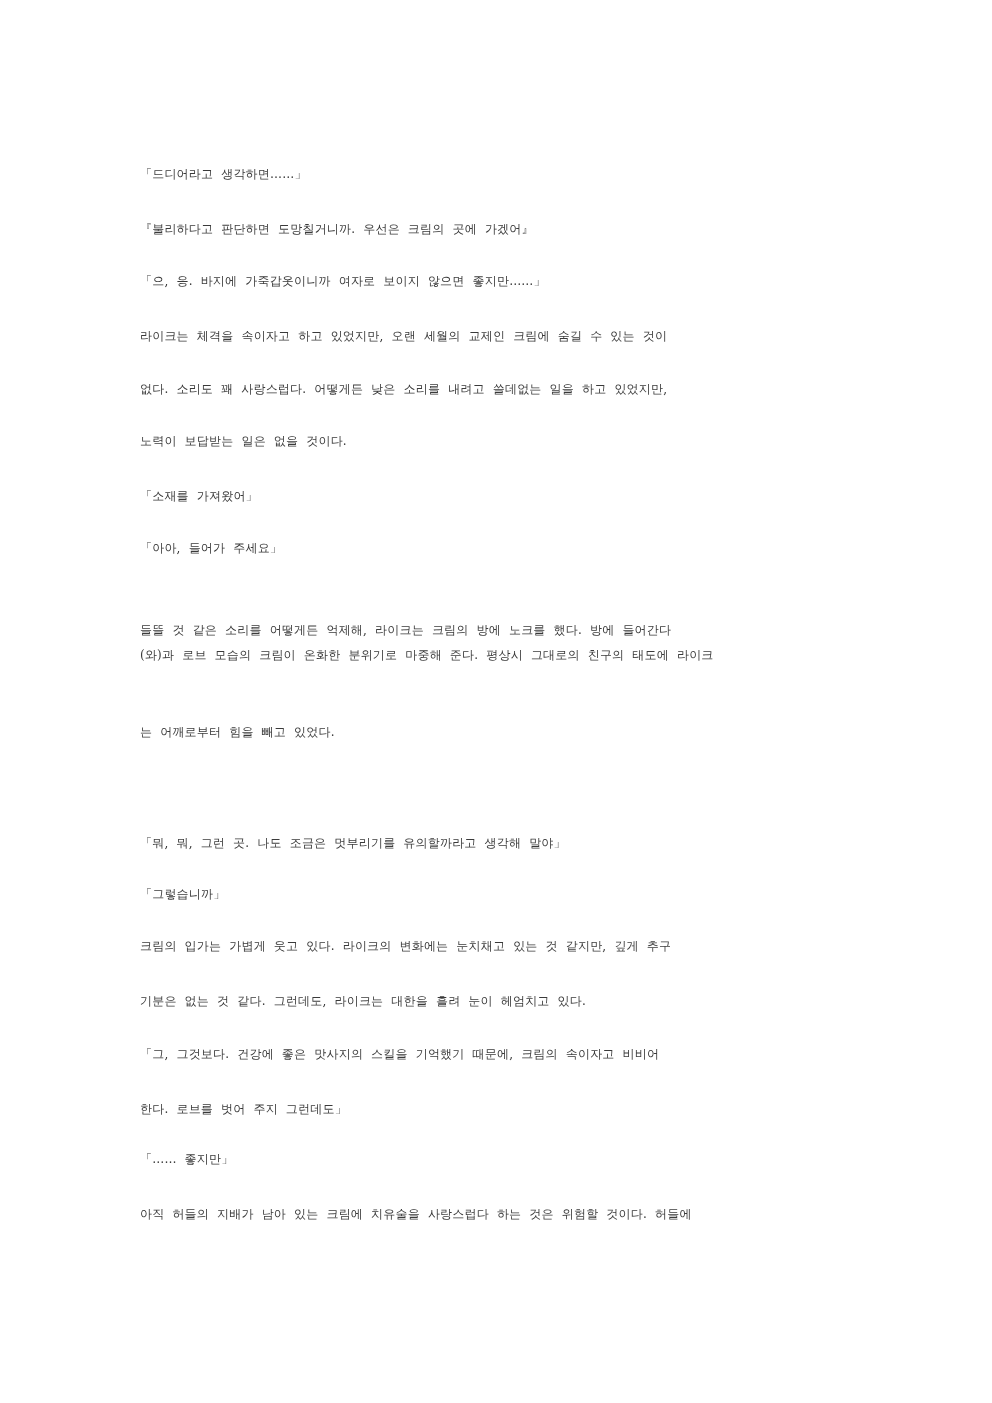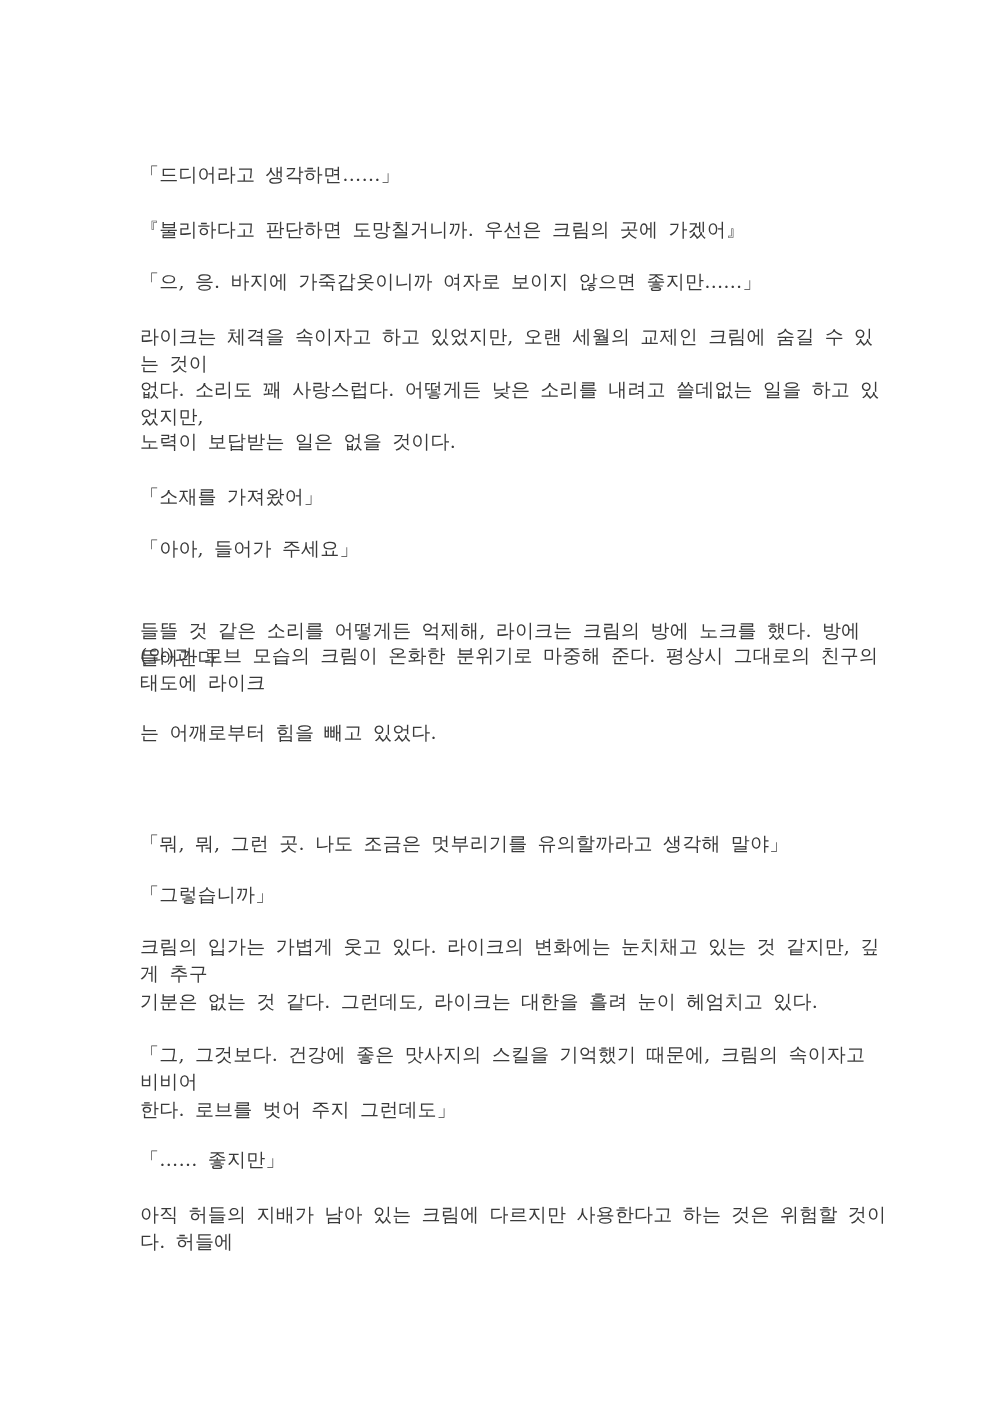--- a/index.html
+++ b/index.html
@@ -13,21 +13,21 @@
     height: 1403px;
     background: #ffffff;
     overflow: hidden;
     font-family: "DejaVu Serif", "Liberation Serif", serif;
     color: #3a3a3a;
   }
   .text-line {
     position: absolute;
     left: 140px;
     width: 748px;
-    font-size: 19px;
+    font-size: 12px;
     line-height: 27px;
     letter-spacing: 0.2px;
     word-spacing: 4px;
     color: #3a3a3a;
   }
 </style>
 </head>
 <body>
 
 <div class="page">
@@ -42,14 +42,14 @@
   <div class="text-line" style="top:617px">들뜰 것 같은 소리를 어떻게든 억제해, 라이크는 크림의 방에 노크를 했다. 방에 들어간다</div>
   <div class="text-line" style="top:642px">(와)과 로브 모습의 크림이 온화한 분위기로 마중해 준다. 평상시 그대로의 친구의 태도에 라이크</div>
   <div class="text-line" style="top:719px">는 어깨로부터 힘을 빼고 있었다.</div>
   <div class="text-line" style="top:830px">「뭐, 뭐, 그런 곳. 나도 조금은 멋부리기를 유의할까라고 생각해 말야」</div>
   <div class="text-line" style="top:881px">「그렇습니까」</div>
   <div class="text-line" style="top:933px">크림의 입가는 가볍게 웃고 있다. 라이크의 변화에는 눈치채고 있는 것 같지만, 깊게 추구</div>
   <div class="text-line" style="top:988px">기분은 없는 것 같다. 그런데도, 라이크는 대한을 흘려 눈이 헤엄치고 있다.</div>
   <div class="text-line" style="top:1041px">「그, 그것보다. 건강에 좋은 맛사지의 스킬을 기억했기 때문에, 크림의 속이자고 비비어</div>
   <div class="text-line" style="top:1096px">한다. 로브를 벗어 주지 그런데도」</div>
   <div class="text-line" style="top:1146px">「…… 좋지만」</div>
-  <div class="text-line" style="top:1201px">아직 허들의 지배가 남아 있는 크림에 다르지만 사용한다고 하는 것은 위험할 것이다. 허들에</div>
+  <div class="text-line" style="top:1201px">아직 허들의 지배가 남아 있는 크림에 치유술을 사랑스럽다 하는 것은 위험할 것이다. 허들에</div>
 </div>
 
 </body></html>

